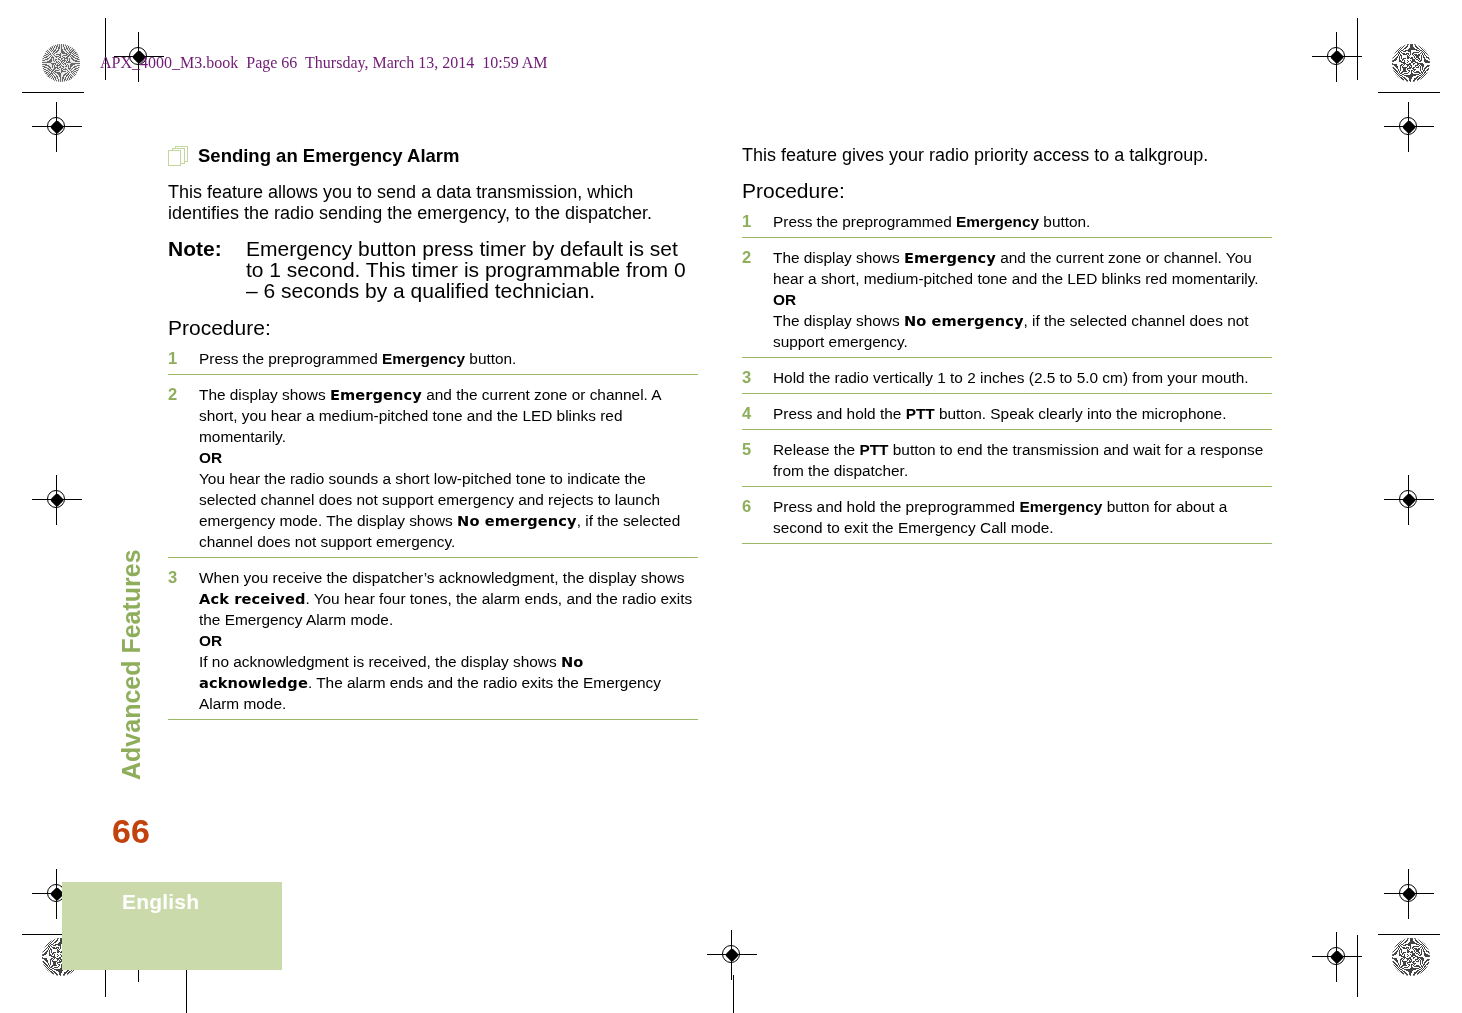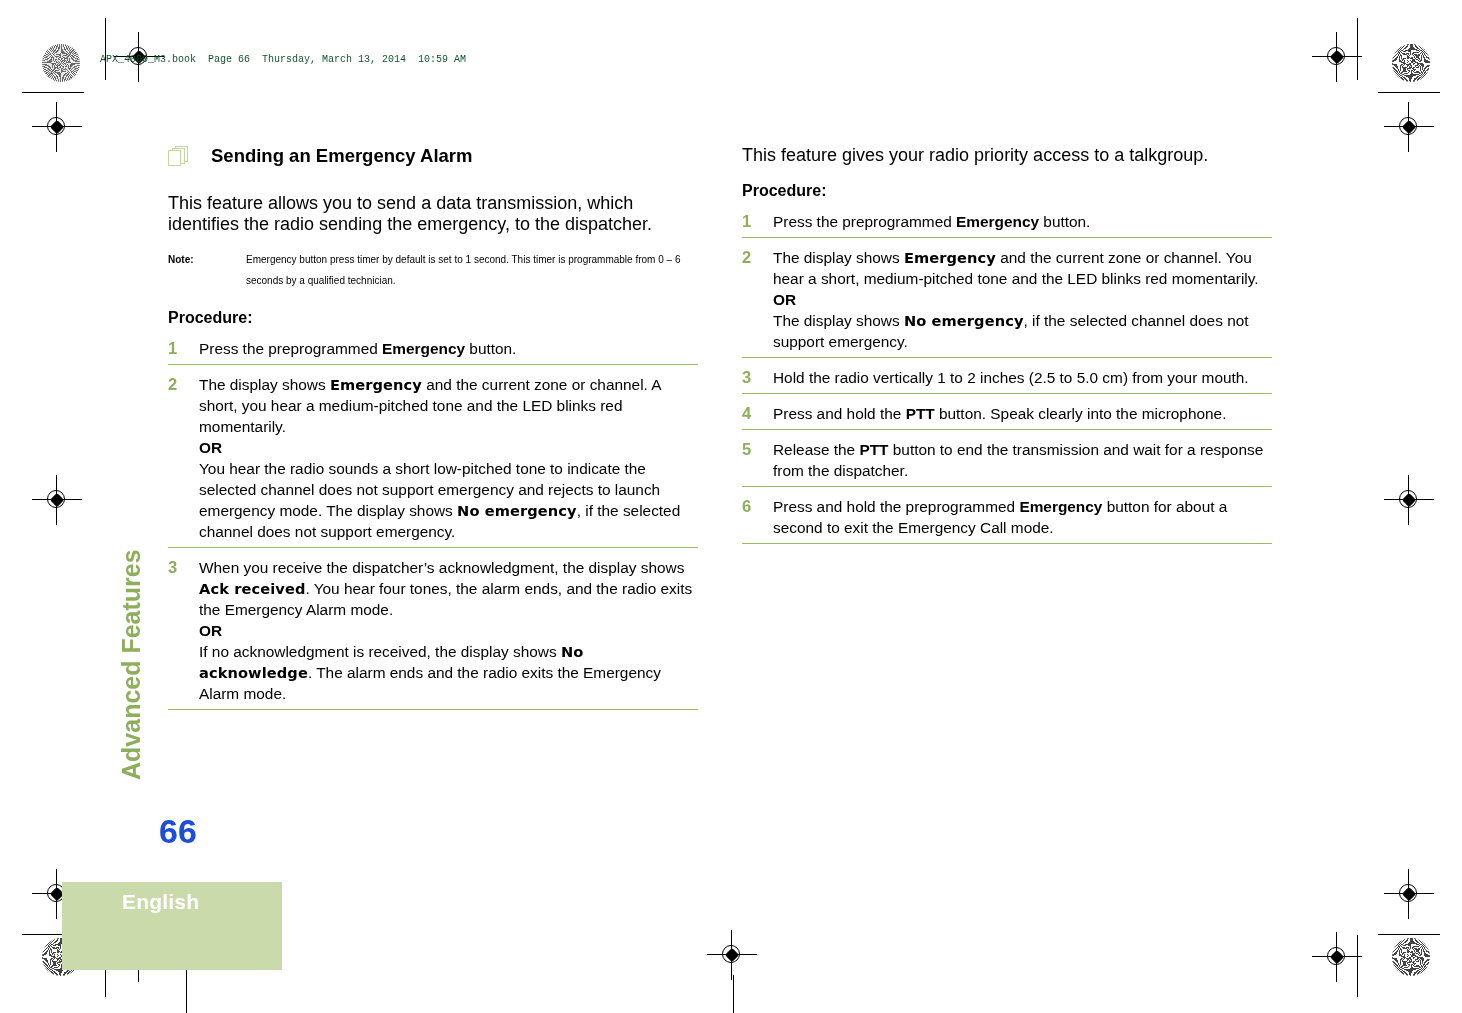--- a/index.html
+++ b/index.html
@@ -98,52 +98,51 @@
     transform: rotate(-90deg) translate(-320px, 122px);
     color: #8fae5c;
     font-size: 25px;
     font-weight: bold;
     white-space: nowrap;
   }
   #page-number {
     position: absolute;
     left: 112px;
     top: 812px;
-    color: #1d4ed8;
+    color: #c2410c;
     font-size: 34px;
     font-weight: bold;
-    margin-left: 47px;
   }
 
   
   #running-header {
     position: absolute;
     left: 100px;
     top: 54px;
-    font-family: Liberation Mono, monospace;
-    font-size: 10px;
-    color: #14532d;
+    font-family: Liberation Serif, serif;
+    font-size: 16px;
+    color: #701a75;
     white-space: pre;
   }
 
   
   .col {
     position: absolute;
     top: 145px;
     width: 530px;
   }
   #col-left  { left: 168px; }
   #col-right { left: 742px; }
 
   h2.section-head {
-    margin: 0 0 26px 0;
+    margin: 0 0 15px 0;
     font-size: 18.5px;
     font-weight: bold;
     line-height: 22px;
-    padding-left: 43px;
+    padding-left: 30px;
     position: relative;
   }
   .pages-icon {
     position: absolute;
     left: 0; top: 1px;
     width: 22px; height: 20px;
   }
   .pages-icon i {
     position: absolute;
     display: block;
@@ -157,34 +156,34 @@
   .pages-icon i:nth-child(3) { left: 0px; top: 4px; }
 
   p.body-text {
     margin: 0 0 14px 0;
     font-size: 18px;
     line-height: 21px;
   }
   .note-block {
     display: flex;
     margin: 0 0 16px 0;
-    font-size: 10px;
+    font-size: 21px;
     line-height: 21px;
   }
   .note-label {
     font-weight: bold;
     width: 78px;
     flex: 0 0 78px;
   }
   .note-body { flex: 1; }
 
   .proc-label {
     margin: 0 0 10px 0;
-    font-size: 16px;
-    font-weight: bold;
+    font-size: 21px;
+    font-weight: normal;
     line-height: 21px;
   }
 
   ol.steps {
     list-style: none;
     margin: 0;
     padding: 0;
   }
   ol.steps > li {
     display: flex;

